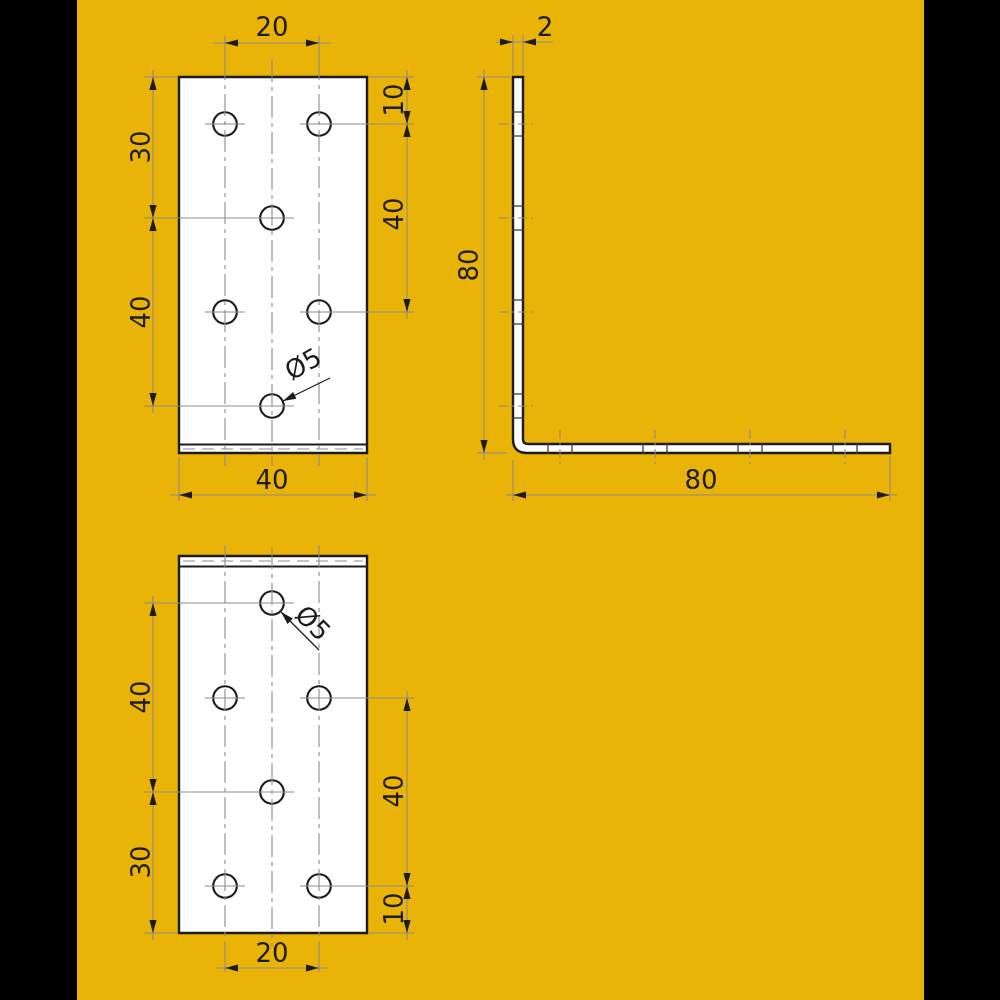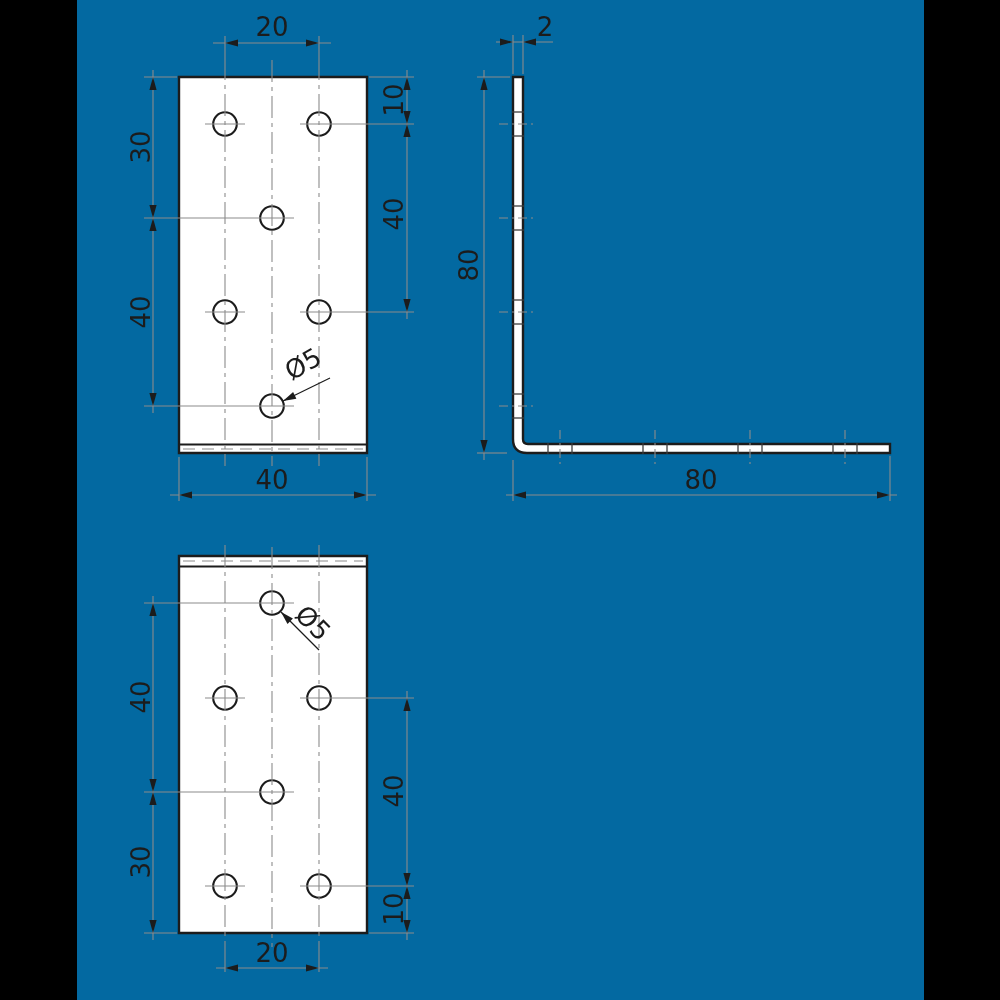--- a/index.html
+++ b/index.html
@@ -1,16 +1,16 @@
 <!DOCTYPE html>
 <html><head>
 <meta charset="utf-8">
 <style>
   html,body { margin:0; padding:0; background:#fff; }
-  .stage { position:relative; width:1000px; height:1000px; background:#0369a1; overflow:hidden; }
+  .stage { position:relative; width:1000px; height:1000px; background:#eab308; overflow:hidden; }
   svg { display:block; }
   .plate   { stroke:#1c1c1c; stroke-width:2.4; fill:#ffffff; }
   .bend    { stroke:#1c1c1c; stroke-width:2; fill:none; }
   .hole    { stroke:#1c1c1c; stroke-width:2.1; fill:#ffffff; }
   .thin    { stroke:#8c8c8c; stroke-width:1.1; fill:none; }
   .cl      { stroke:#8c8c8c; stroke-width:1.1; fill:none; stroke-dasharray:22 5 4 5; }
   .cls     { stroke:#8c8c8c; stroke-width:1.1; fill:none; stroke-dasharray:9 4 2 4; }
   .hid     { stroke:#8c8c8c; stroke-width:1.1; fill:none; stroke-dasharray:12 7; }
   .tick    { stroke:#3d3d3d; stroke-width:1.3; fill:none; }
   .leader  { stroke:#1c1c1c; stroke-width:1.2; fill:none; }

